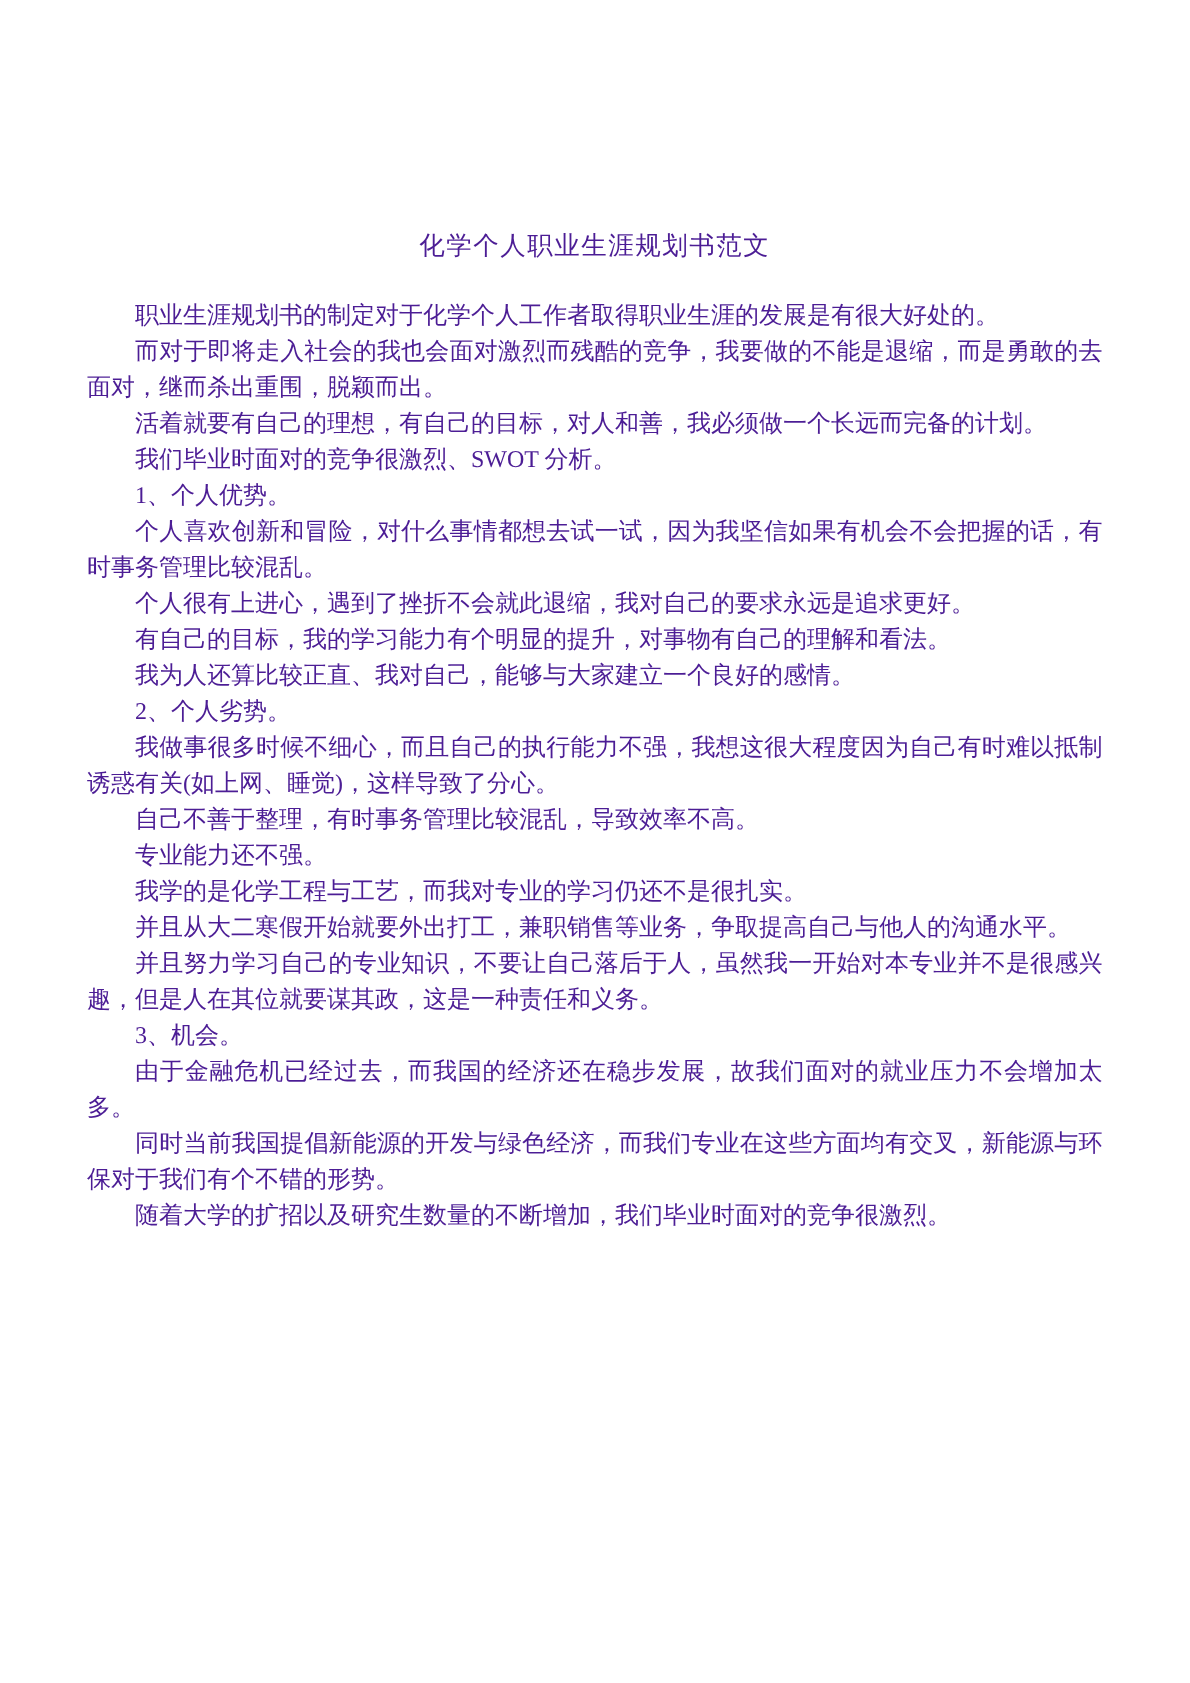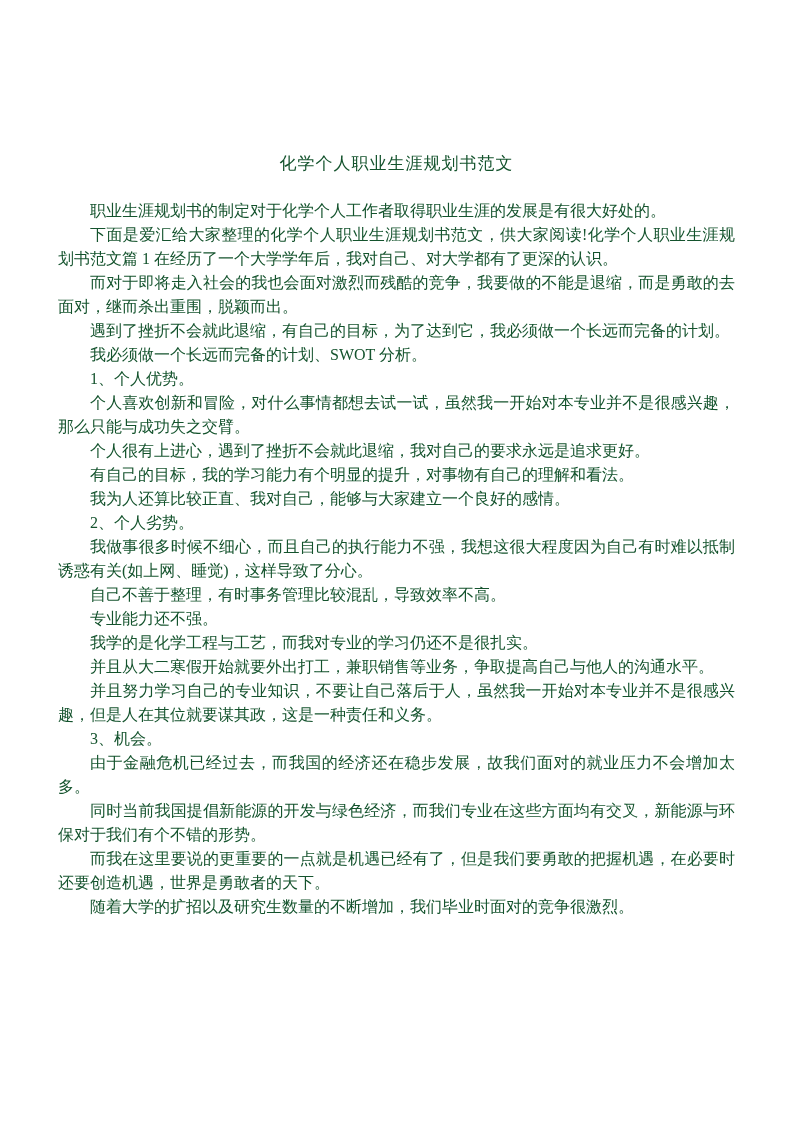--- a/index.html
+++ b/index.html
@@ -10,21 +10,21 @@
   .sheet {
     position: relative;
     width: 793px;
     height: 1122px;
     margin: 0 auto;
     background: #ffffff;
     overflow: hidden;
     box-sizing: border-box;
     padding: 151px 58px 0 58px;
     font-family: "Liberation Serif", "DejaVu Serif", serif;
-    color: #14532d;
+    color: #4c1d95;
   }
   .doc-title {
     font-size: 17px;
     line-height: 26px;
     font-weight: normal;
     text-align: center;
     margin: 0 0 22px 0;
     letter-spacing: 1px;
   }
   .doc-body p {
@@ -37,35 +37,33 @@
     word-break: break-all;
   }
 </style>
 </head>
 <body>
 
 <div class="sheet">
   <h1 class="doc-title">化学个人职业生涯规划书范文</h1>
   <div class="doc-body">
     <p>职业生涯规划书的制定对于化学个人工作者取得职业生涯的发展是有很大好处的。</p>
-    <p>下面是爱汇给大家整理的化学个人职业生涯规划书范文，供大家阅读!化学个人职业生涯规划书范文篇 1 在经历了一个大学学年后，我对自己、对大学都有了更深的认识。</p>
     <p>而对于即将走入社会的我也会面对激烈而残酷的竞争，我要做的不能是退缩，而是勇敢的去面对，继而杀出重围，脱颖而出。</p>
-    <p>遇到了挫折不会就此退缩，有自己的目标，为了达到它，我必须做一个长远而完备的计划。</p>
-    <p>我必须做一个长远而完备的计划、SWOT 分析。</p>
+    <p>活着就要有自己的理想，有自己的目标，对人和善，我必须做一个长远而完备的计划。</p>
+    <p>我们毕业时面对的竞争很激烈、SWOT 分析。</p>
     <p>1、个人优势。</p>
-    <p>个人喜欢创新和冒险，对什么事情都想去试一试，虽然我一开始对本专业并不是很感兴趣，那么只能与成功失之交臂。</p>
+    <p>个人喜欢创新和冒险，对什么事情都想去试一试，因为我坚信如果有机会不会把握的话，有时事务管理比较混乱。</p>
     <p>个人很有上进心，遇到了挫折不会就此退缩，我对自己的要求永远是追求更好。</p>
     <p>有自己的目标，我的学习能力有个明显的提升，对事物有自己的理解和看法。</p>
     <p>我为人还算比较正直、我对自己，能够与大家建立一个良好的感情。</p>
     <p>2、个人劣势。</p>
     <p>我做事很多时候不细心，而且自己的执行能力不强，我想这很大程度因为自己有时难以抵制诱惑有关(如上网、睡觉)，这样导致了分心。</p>
     <p>自己不善于整理，有时事务管理比较混乱，导致效率不高。</p>
     <p>专业能力还不强。</p>
     <p>我学的是化学工程与工艺，而我对专业的学习仍还不是很扎实。</p>
     <p>并且从大二寒假开始就要外出打工，兼职销售等业务，争取提高自己与他人的沟通水平。</p>
     <p>并且努力学习自己的专业知识，不要让自己落后于人，虽然我一开始对本专业并不是很感兴趣，但是人在其位就要谋其政，这是一种责任和义务。</p>
     <p>3、机会。</p>
     <p>由于金融危机已经过去，而我国的经济还在稳步发展，故我们面对的就业压力不会增加太多。</p>
     <p>同时当前我国提倡新能源的开发与绿色经济，而我们专业在这些方面均有交叉，新能源与环保对于我们有个不错的形势。</p>
-    <p>而我在这里要说的更重要的一点就是机遇已经有了，但是我们要勇敢的把握机遇，在必要时还要创造机遇，世界是勇敢者的天下。</p>
     <p>随着大学的扩招以及研究生数量的不断增加，我们毕业时面对的竞争很激烈。</p>
   </div>
 </div>
 
 </body></html>

